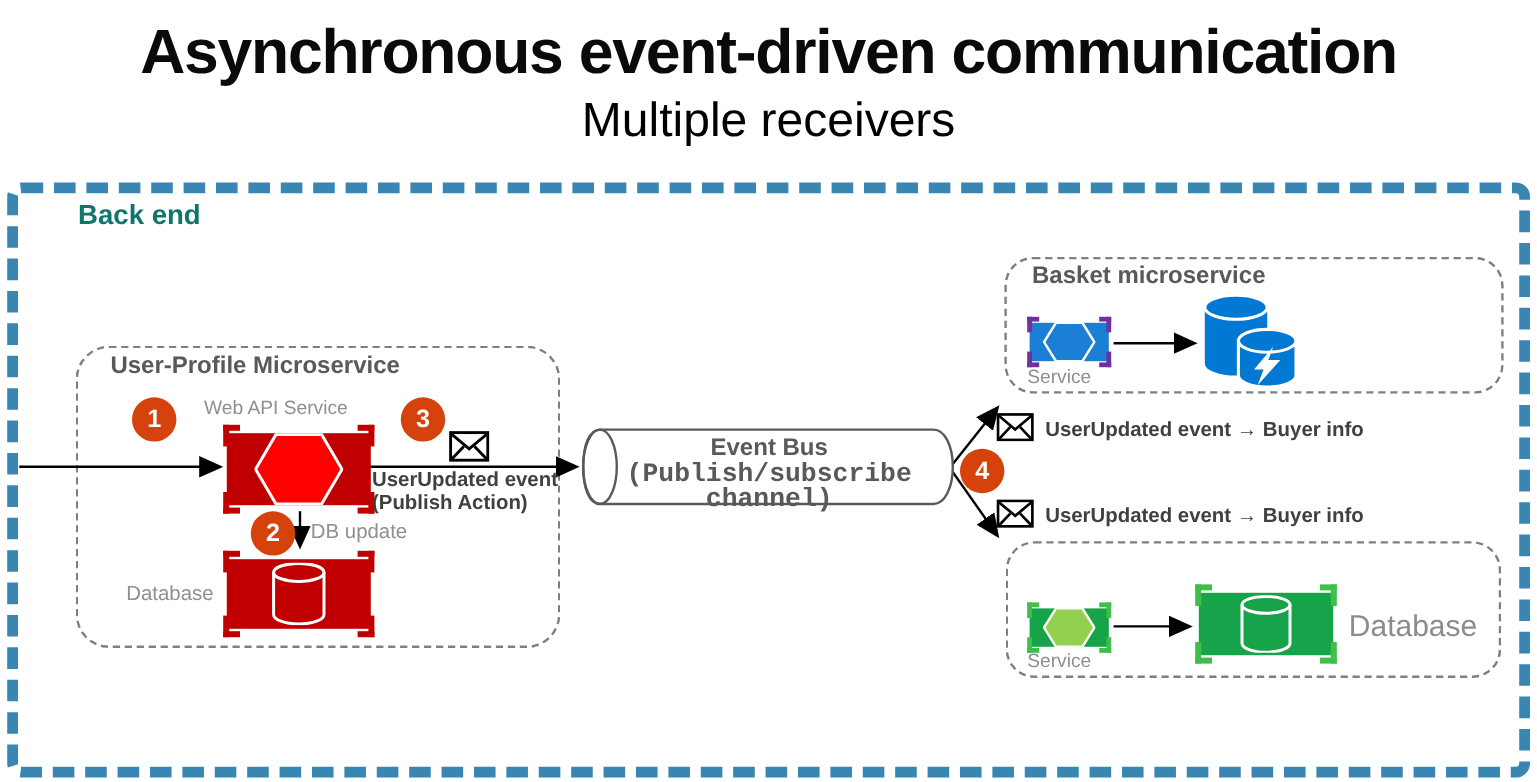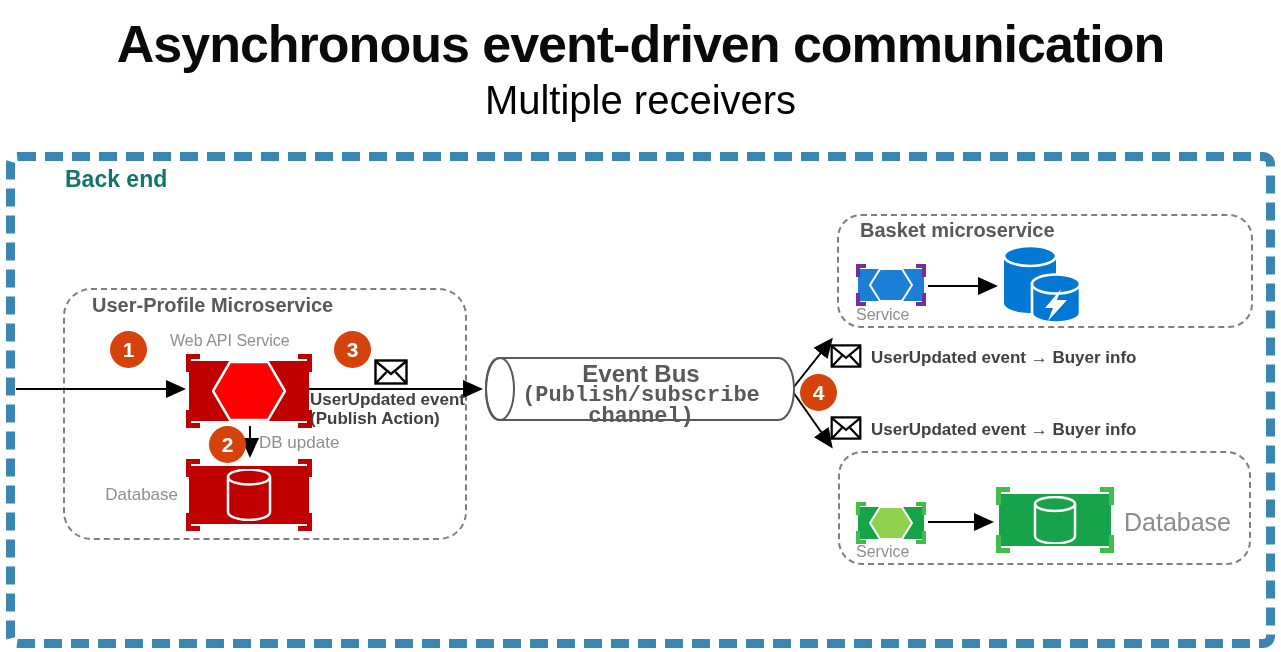--- a/index.html
+++ b/index.html
@@ -44,21 +44,21 @@
   .svc.small .bk.tl{border-left-width:4px;border-top-width:4px;}
   .svc.small .bk.tr{border-right-width:4px;border-top-width:4px;}
   .svc.small .bk.bl{border-left-width:4px;border-bottom-width:4px;}
   .svc.small .bk.br{border-right-width:4px;border-bottom-width:4px;}
   .svc svg.ctr{position:absolute;left:50%;top:50%;transform:translate(-50%,-50%);}
 
   .abs{position:absolute;}
   .icon{z-index:6;}
   .arrows{position:absolute;left:0;top:0;z-index:2;pointer-events:none;}
   .busText{position:absolute;left:495px;top:362px;width:292px;text-align:center;z-index:4;color:#595959;font-weight:bold;}
-  .busText .l1{font-size:24px;line-height:23px;}
+  .busText .l1{font-size:20px;line-height:23px;}
   .busText .l2{font-size:22px;line-height:21px;font-family:Liberation Mono, monospace;}
 </style>
 </head>
 <body>
 
 <div class="canvas">
 
   <div class="title">Asynchronous event-driven communication</div>
   <div class="subtitle">Multiple receivers</div>
 

